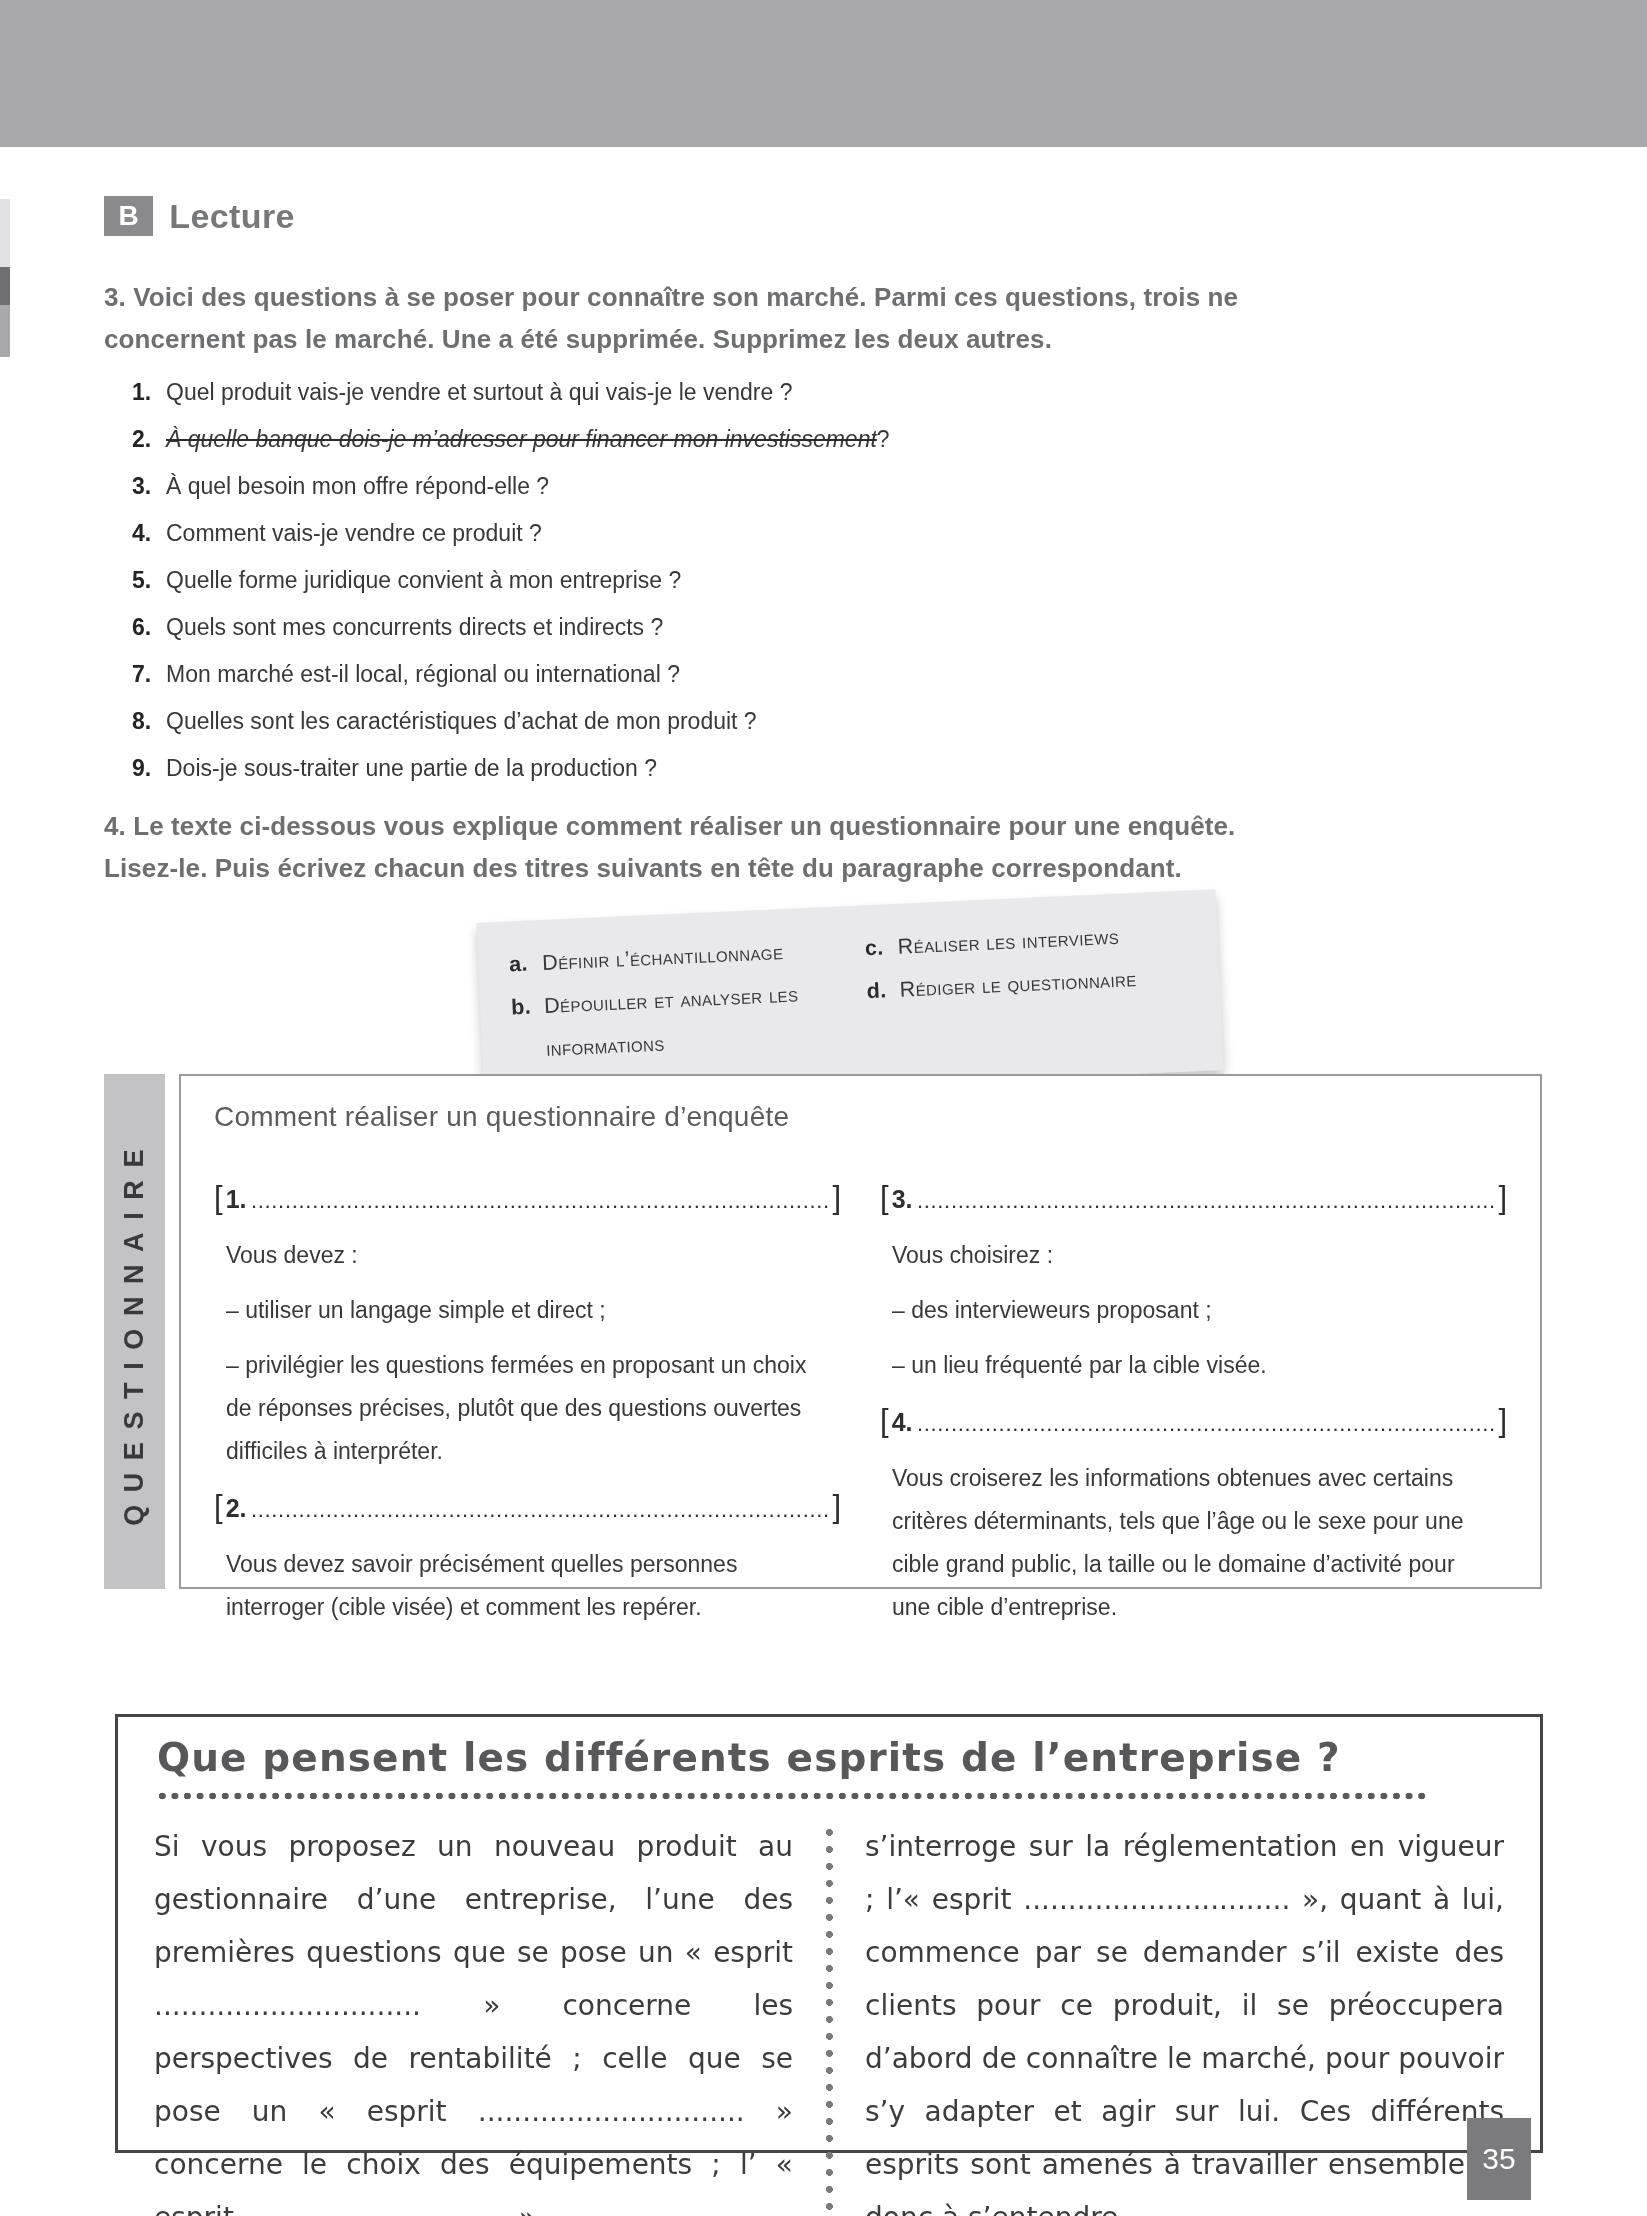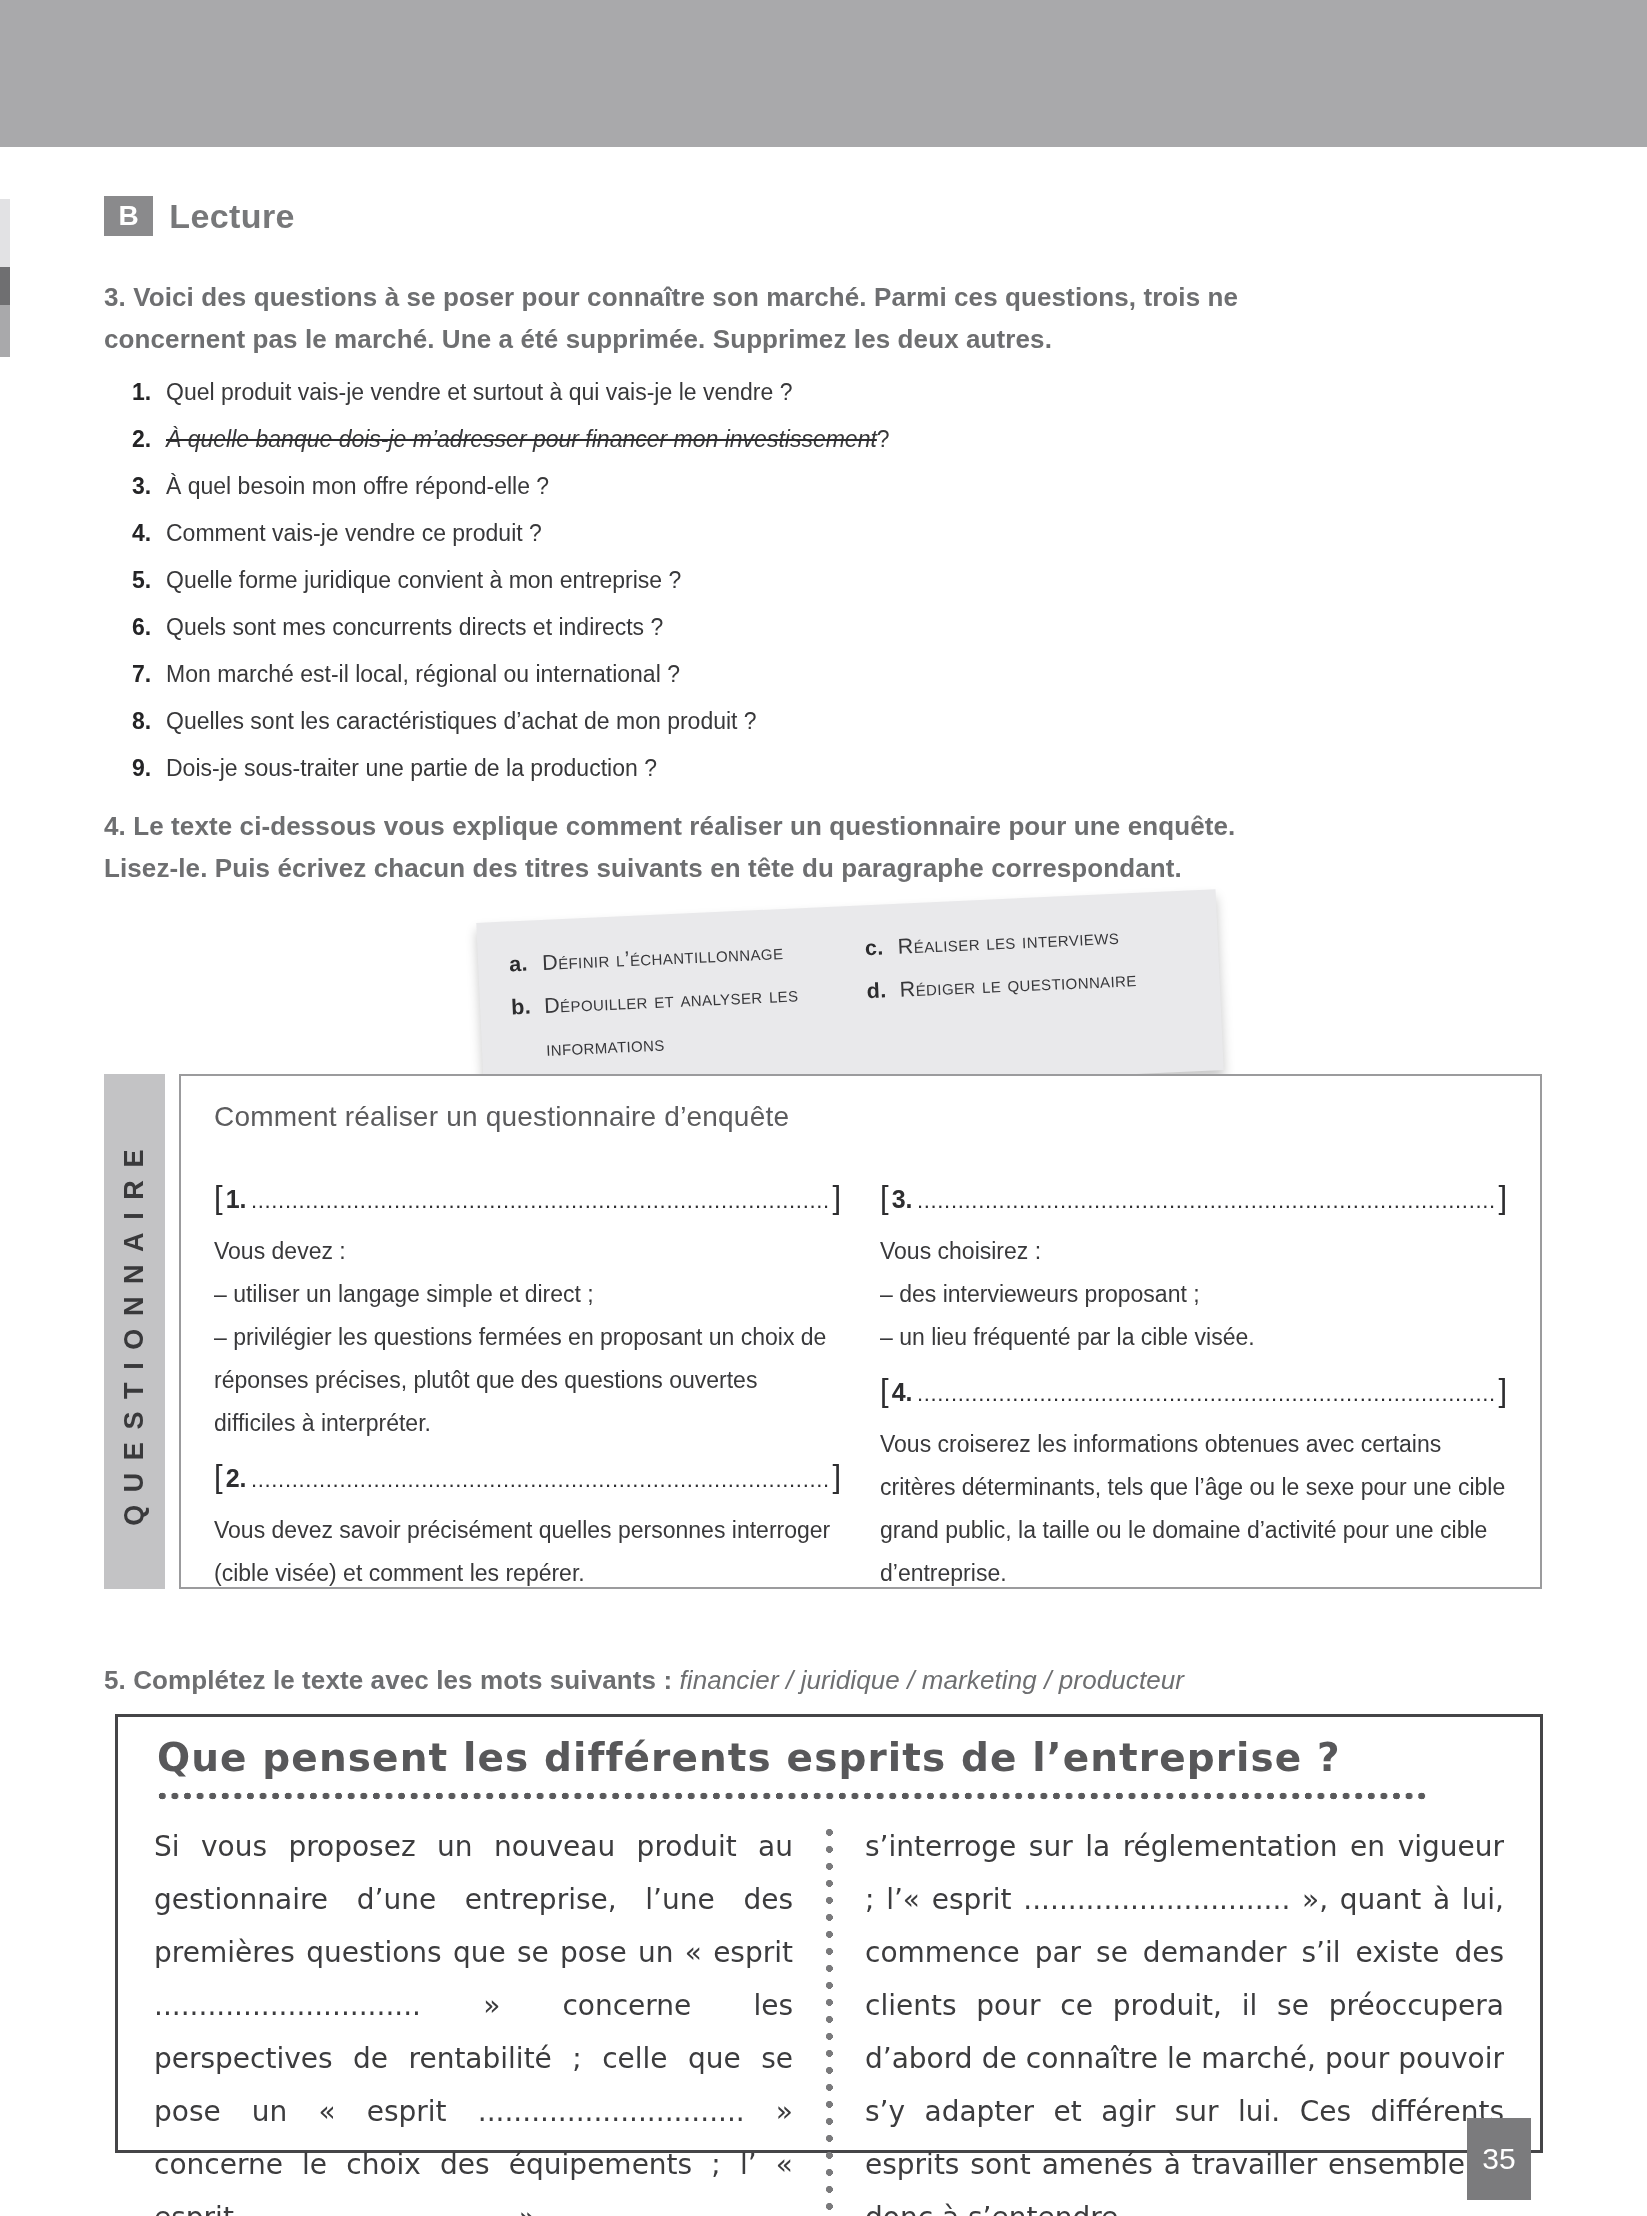--- a/index.html
+++ b/index.html
@@ -49,21 +49,21 @@
                 color:#39393b;letter-spacing:12.6px;}
   .q-box{position:absolute;left:179px;top:1074px;width:1363px;height:515px;border:2.2px solid #9b9b9d;
          box-sizing:border-box;padding:25px 33px;background:#ffffff;}
   .q-title{font-size:28px;font-weight:normal;color:#5c5c5e;letter-spacing:0.2px;margin-bottom:33px;}
   .q-cols{display:flex;justify-content:space-between;}
   .q-col{width:627px;font-size:23px;line-height:43px;color:#39393b;}
   .brkt{display:flex;align-items:baseline;font-size:25px;color:#2e2e30;margin:10.4px 0 7.4px 0;}
   .brkt .br{font-size:31px;font-weight:500;}
   .brkt .num{font-weight:bold;margin:0 4.4px 0 3px;}
   .brkt .dots{flex:1;overflow:hidden;white-space:nowrap;letter-spacing:0.7px;font-size:22px;color:#2e2e30;}
-  .q-col p{margin:0;}
+  .q-col p{margin:12px;}
 
   
   .read-box{position:absolute;left:115px;top:1714px;width:1428px;height:439px;
             border:3px solid #454547;box-sizing:border-box;padding:14px 36px;background:#ffffff;}
   .read-title{font-family:"DejaVu Sans",sans-serif;font-size:39px;font-weight:bold;color:#58585a;
               letter-spacing:1.1px;margin:4.4px 0 10.4px 3px;}
   .read-dots{width:1272px;height:10.4px;margin-left:3px;
              background-image:radial-gradient(circle at 5.2px 5.2px,#5a5a5c 3.3px,transparent 3.7px);
              background-size:12.6px 10.4px;background-repeat:repeat-x;}
   .read-cols{display:flex;justify-content:space-between;margin-top:19px;}
@@ -204,23 +204,20 @@
           <span class="br">[</span>
           <span class="num">4.</span>
           <span class="dots">..........................................................................................</span>
           <span class="br">]</span>
         </div>
         <p>Vous croiserez les informations obtenues avec certains critères déterminants, tels que l’âge ou le sexe pour une cible grand public, la taille ou le domaine d’activité pour une cible d’entreprise.</p>
       </div>
     </div>
   </div>
 
-  <div class="ex-heading" id="ex5-heading">
-    <span>5. Complétez le texte avec les mots suivants : </span><span class="it">financier / juridique / marketing / producteur</span>
-  </div>
 
   <div class="read-box">
     <div class="read-title">Que pensent les différents esprits de l’entreprise ?</div>
     <div class="read-dots"></div>
     <div class="read-cols">
       <div class="read-col">Si vous proposez un nouveau produit au gestionnaire d’une entreprise, l’une des premières questions que se pose un « esprit .............................. » concerne les perspectives de rentabilité ; celle que se pose un « esprit .............................. » concerne le choix des équipements ; l’ « esprit .............................. »</div>
       <div class="read-divider"></div>
       <div class="read-col">s’interroge sur la réglementation en vigueur ; l’« esprit .............................. », quant à lui, commence par se demander s’il existe des clients pour ce produit, il se préoccupera d’abord de connaître le marché, pour pouvoir s’y adapter et agir sur lui. Ces différents esprits sont amenés à travailler ensemble et donc à s’entendre.</div>
     </div>
   </div>

